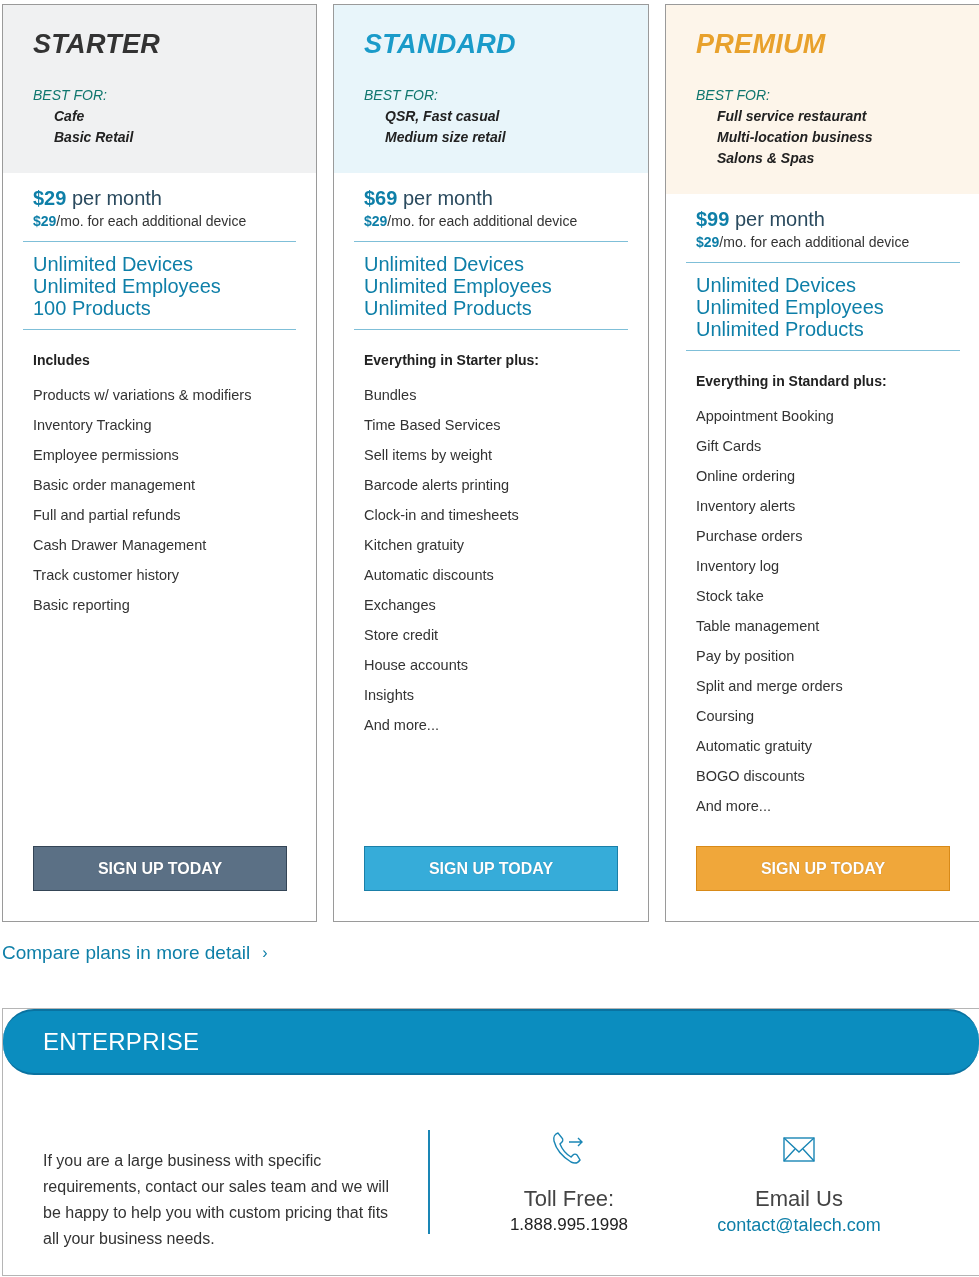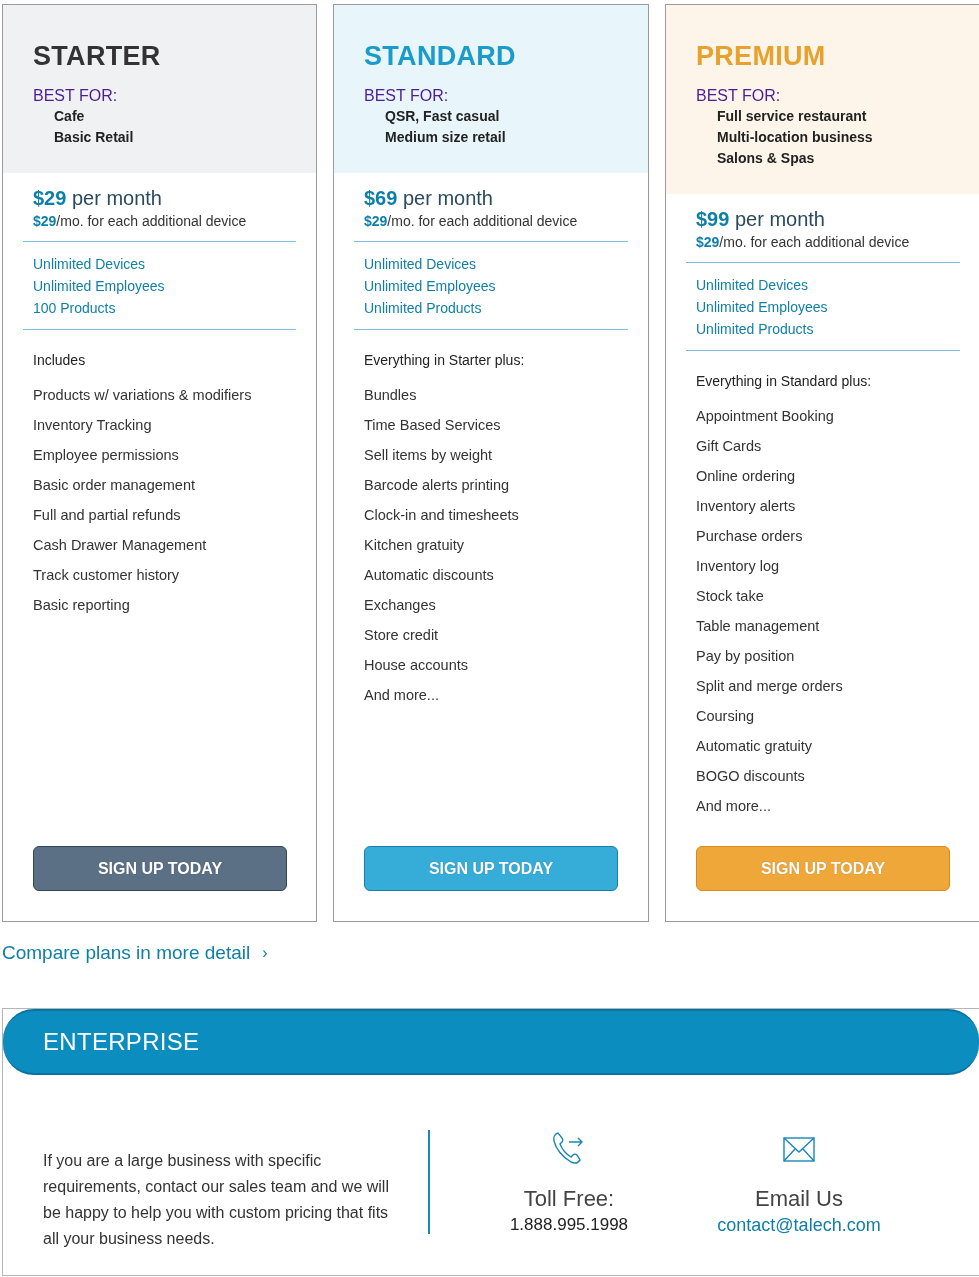--- a/index.html
+++ b/index.html
@@ -7,53 +7,52 @@
     body { font-family: "Liberation Sans", "DejaVu Sans", sans-serif; color: #333; position: relative; }
 
     .card {
       position: absolute; top: 4px; height: 918px;
       border: 1px solid #9a9a9a; background: #fff;
     }
     .card.starter { left: 2px; width: 315px; }
     .card.standard { left: 333px; width: 316px; }
     .card.premium { left: 665px; width: 330px; border-right: none; }
 
-    .card-head { padding: 34px 30px 0 30px; }
+    .card-head { padding: 22px 30px 0 30px; font-style: italic; }
     .starter .card-head { background: #f0f1f2; height: 168px; }
     .standard .card-head { background: #e8f5fa; height: 168px; }
     .premium .card-head { background: #fdf5ea; height: 189px; }
 
     .plan-name { font-size: 27px; font-weight: bold; letter-spacing: 0.3px; line-height: 34px; }
     .starter .plan-name { color: #333333; }
     .standard .plan-name { color: #1a9bc9; }
     .premium .plan-name { color: #e8a12c; }
 
-    .best-for-label { margin-top: 12px; font-size: 16px; color: #4c1d95; line-height: 21px; }
+    .best-for-label { margin-top: 24px; font-size: 14px; color: #0f766e; line-height: 21px; }
     .best-for-item { font-size: 14px; font-weight: bold; color: #222; line-height: 21px; margin-left: 21px; }
 
     .price-block { padding: 12px 30px 0 30px; }
     .price { font-size: 20px; color: #2a4a5e; line-height: 26px; }
     .price .amt { color: #0e7fa8; font-weight: bold; }
     .addl { font-size: 14px; color: #333; line-height: 20px; }
     .addl .amt { color: #0e7fa8; font-weight: bold; }
 
     .divider { height: 1px; background: #7fbfd8; margin: 10px 20px 0 20px; }
     .limits { padding: 11px 30px 10px 30px; }
-    .limit { font-size: 14px; color: #0e7fa8; line-height: 22px; }
+    .limit { font-size: 20px; color: #0e7fa8; line-height: 22px; }
 
     .features { padding: 20px 30px 0 30px; }
-    .features-head { font-size: 14px; font-weight: normal; color: #222; line-height: 20px; margin-bottom: 10px; }
+    .features-head { font-size: 14px; font-weight: bold; color: #222; line-height: 20px; margin-bottom: 10px; }
     .feature { font-size: 14.5px; color: #333; line-height: 30px; }
 
     .signup-btn {
       position: absolute; bottom: 30px; left: 30px; width: 254px; height: 45px;
       display: flex; align-items: center; justify-content: center;
       color: #fff; font-weight: bold; font-size: 16px; cursor: pointer;
       text-shadow: 0 0 1px rgba(0,0,0,0.3);
-      border-radius: 6px;
     }
     .starter .signup-btn { background: #5b7085; border: 1px solid #344556; }
     .standard .signup-btn { background: #36acd9; border: 1px solid #1a7fa8; }
     .premium .signup-btn { background: #f0a73a; border: 1px solid #d88a18; }
 
     .compare-link {
       position: absolute; top: 942px; left: 2px;
       font-size: 19px; color: #0e7fa8; cursor: pointer;
       display: flex; align-items: center; gap: 12px;
     }
@@ -142,20 +141,21 @@
     <div class="feature">Bundles</div>
     <div class="feature">Time Based Services</div>
     <div class="feature">Sell items by weight</div>
     <div class="feature">Barcode alerts printing</div>
     <div class="feature">Clock-in and timesheets</div>
     <div class="feature">Kitchen gratuity</div>
     <div class="feature">Automatic discounts</div>
     <div class="feature">Exchanges</div>
     <div class="feature">Store credit</div>
     <div class="feature">House accounts</div>
+    <div class="feature">Insights</div>
     <div class="feature">And more...</div>
   </div>
   <div class="signup-btn">SIGN UP TODAY</div>
 </div>
 
 <div class="card premium">
   <div class="card-head">
     <div class="plan-name">PREMIUM</div>
     <div class="best-for-label">BEST FOR:</div>
     <div class="best-for-item">Full service restaurant</div>

